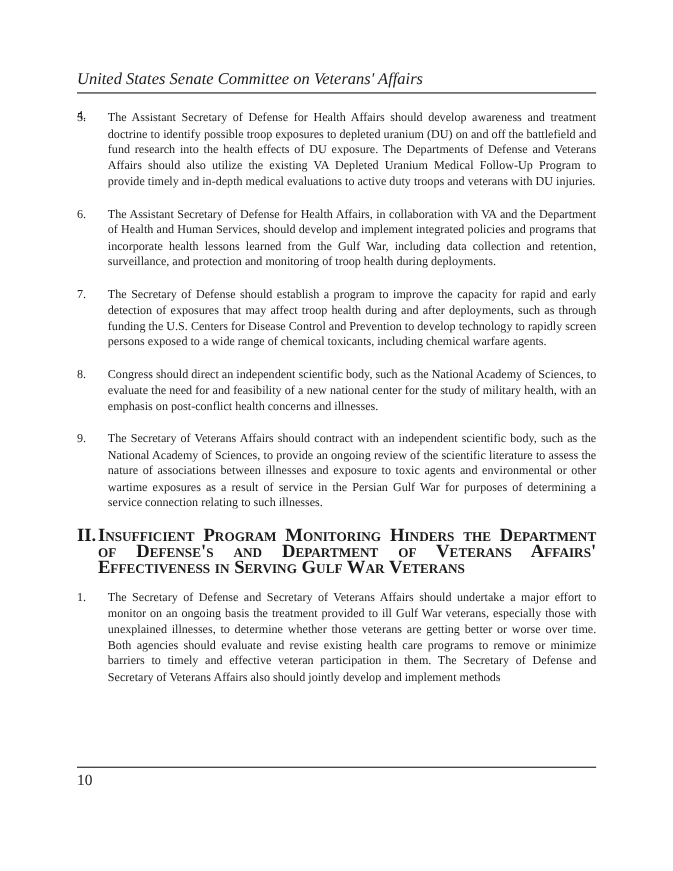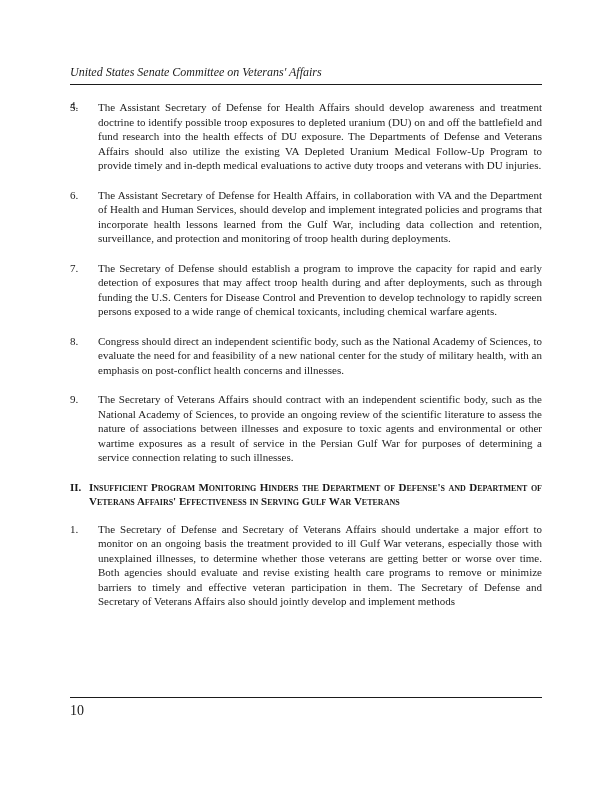--- a/index.html
+++ b/index.html
@@ -17,21 +17,21 @@
     overflow: hidden;
   }
   .content {
     position: absolute;
     left: 70px;
     top: 66px;
     width: 472px;
   }
   .running-head {
     font-style: italic;
-    font-size: 12px;
+    font-size: 15px;
     line-height: 13px;
     padding-bottom: 5px;
     border-bottom: 1.4px solid #1b1b1b;
     margin-bottom: 13px;
   }
   .item {
     position: relative;
     padding-left: 28px;
     font-size: 11px;
     line-height: 14.5px;
@@ -39,21 +39,21 @@
     margin-bottom: 15px;
   }
   .item .num {
     position: absolute;
     left: 0;
     top: 0;
   }
   .section-heading {
     position: relative;
     padding-left: 19px;
-    font-size: 11px;
+    font-size: 17px;
     line-height: 14.5px;
     font-weight: bold;
     font-variant: small-caps;
     text-align: justify;
     margin-bottom: 13px;
   }
   .section-heading .num {
     position: absolute;
     left: 0;
     top: 0;

